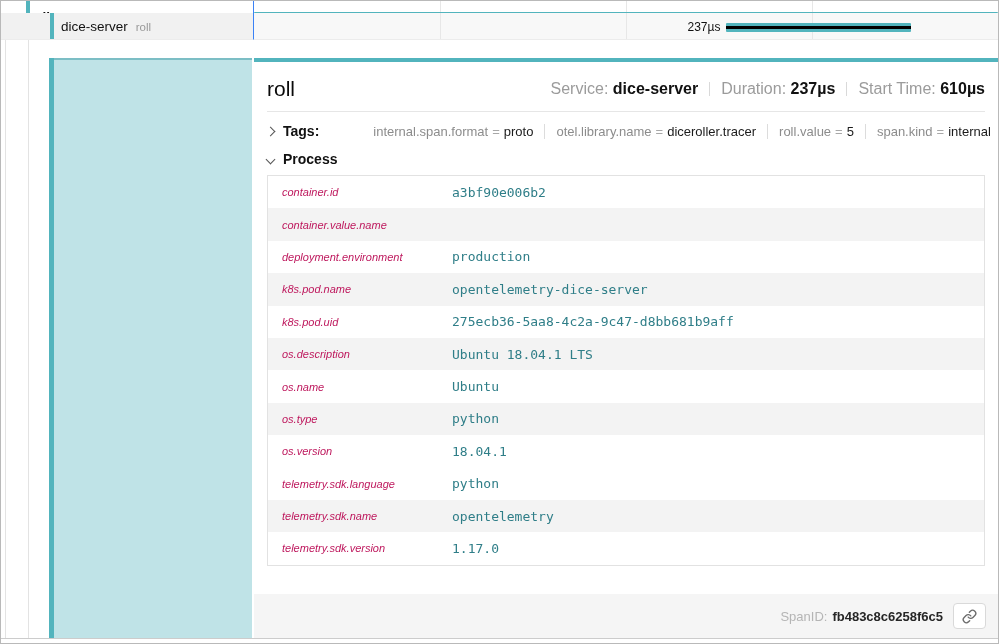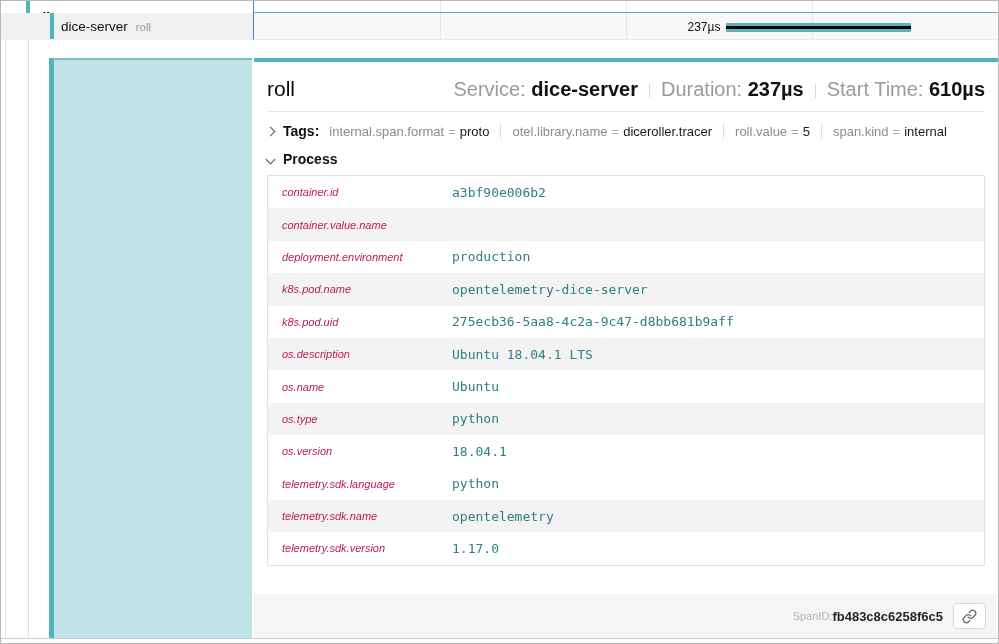--- a/index.html
+++ b/index.html
@@ -54,45 +54,45 @@
               background:var(--tealLight,#bfe3e7); border-top:2px solid rgba(70,160,170,.55); }
   .bottom-line { position:absolute; left:0; top:637px; width:100%; height:1px; background:#cccccc; z-index:4; }
   
   .detail-panel {
     position:absolute; left:253px; right:0; top:0; height:100%;
     background:#fff; border-top:4px solid var(--teal,#52b4bd);
   }
   .panel-inner { position:relative; height:100%; padding:0 13px; }
   .detail-header { display:flex; justify-content:space-between; align-items:center; padding:15px 0 10px; }
   .detail-title { font-size:21px; font-weight:500; color:#0a0a0a; }
-  .summary { font-size:20px; color:#9b9b9b; white-space:nowrap; }
+  .summary { font-size:16px; color:#9b9b9b; white-space:nowrap; }
   .summary b { color:#111; }
   .sum-sep { display:inline-block; width:1px; height:14px; background:#d9d9d9; margin:0 11px; vertical-align:-2px; }
   .divider { height:1px; background:#e6e6e6; }
-  .tags-row { display:flex; align-items:center; padding:11px 0 8px; font-size:13px; }
+  .tags-row { display:flex; align-items:center; padding:11px 0 8px; font-size:13px;gap:44px; }
   .section-label { font-size:14px; font-weight:bold; color:#111; margin-left:9px; }
   .tag-item { white-space:nowrap; }
   .tag-key { color:#8c8c8c; }
   .tag-eq { color:#a8a8a8; padding:0 4px; }
   .tag-val { color:#1b1b1b; font-weight:500; }
   .tag-sep { display:inline-block; width:1px; height:15px; background:#dcdcdc; margin:0 11px; }
   .tags-row .section-label { margin-right:10px; }
   .process-row { display:flex; align-items:center; padding:4px 0 8px; }
   .kv-table { border:1px solid #e2e2e2; }
   .kv-row { display:flex; align-items:center; height:32.4px; }
   .kv-row.even { background:#f3f3f3; }
   .kv-row.odd { background:#ffffff; }
   .kv-key { width:184px; padding-left:14px; font-size:11px; color:#be185d;font-style:italic; }
   .kv-val { font-family:"DejaVu Sans Mono","Liberation Mono",monospace; font-size:13px;
             color:var(--valTeal,#2f7e88);text-align:right; }
   .panel-footer {
     position:absolute; left:0; right:0; bottom:0; height:44px; background:#f5f5f5;
     display:flex; align-items:center; justify-content:flex-end; padding-right:12px;
   }
-  .spanid-label { font-size:11px; color:#b5b5b5; }
+  .spanid-label { font-size:13px; color:#b5b5b5; margin-right:5px; }
   .spanid-value { font-size:13px; color:#262626; font-weight:600; }
   .link-btn {
     margin-left:10px; width:33px; height:26px; background:#fff; border:1px solid #d9d9d9;
     border-radius:4px; display:flex; align-items:center; justify-content:center; cursor:pointer;
   }
 </style>
 </head>
 <body>
 
 <div class="screen">

